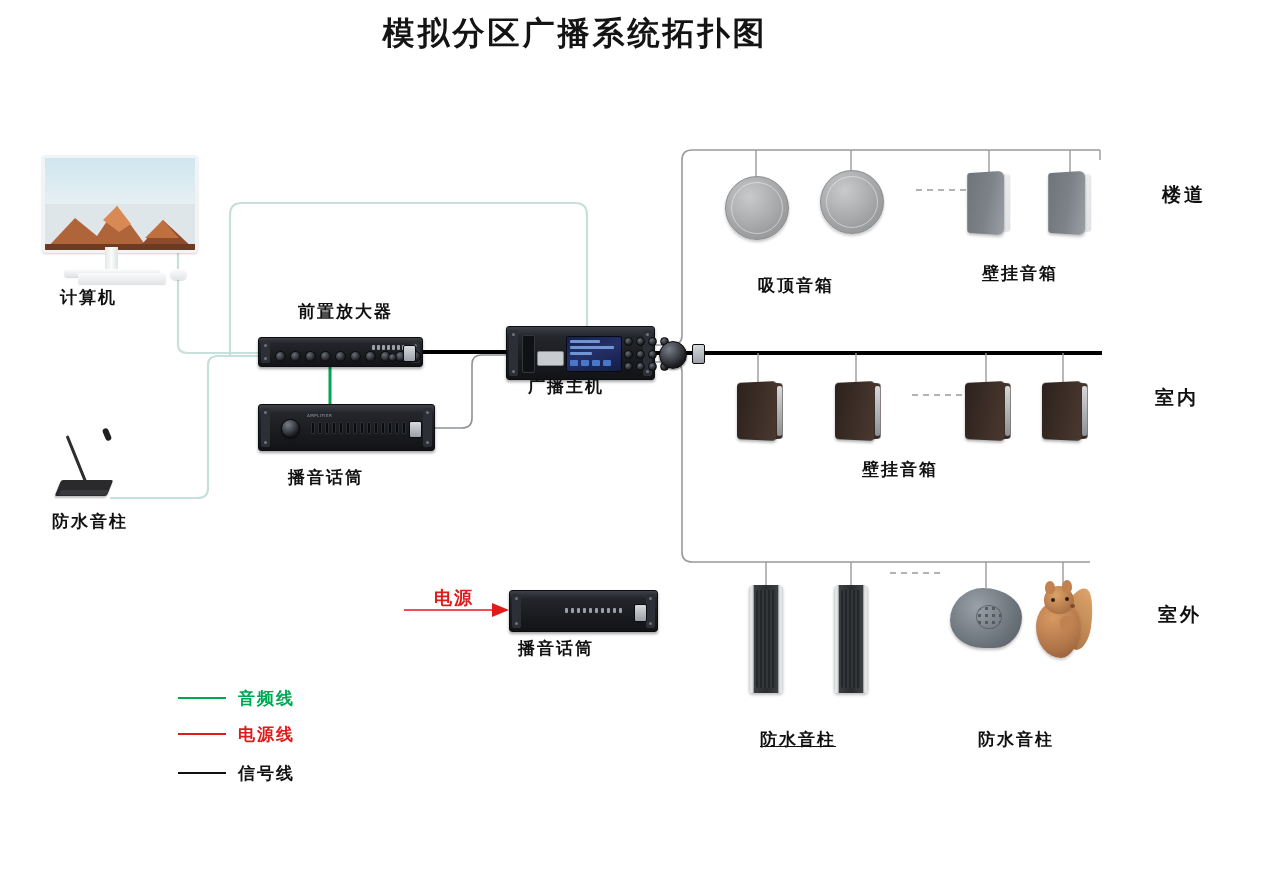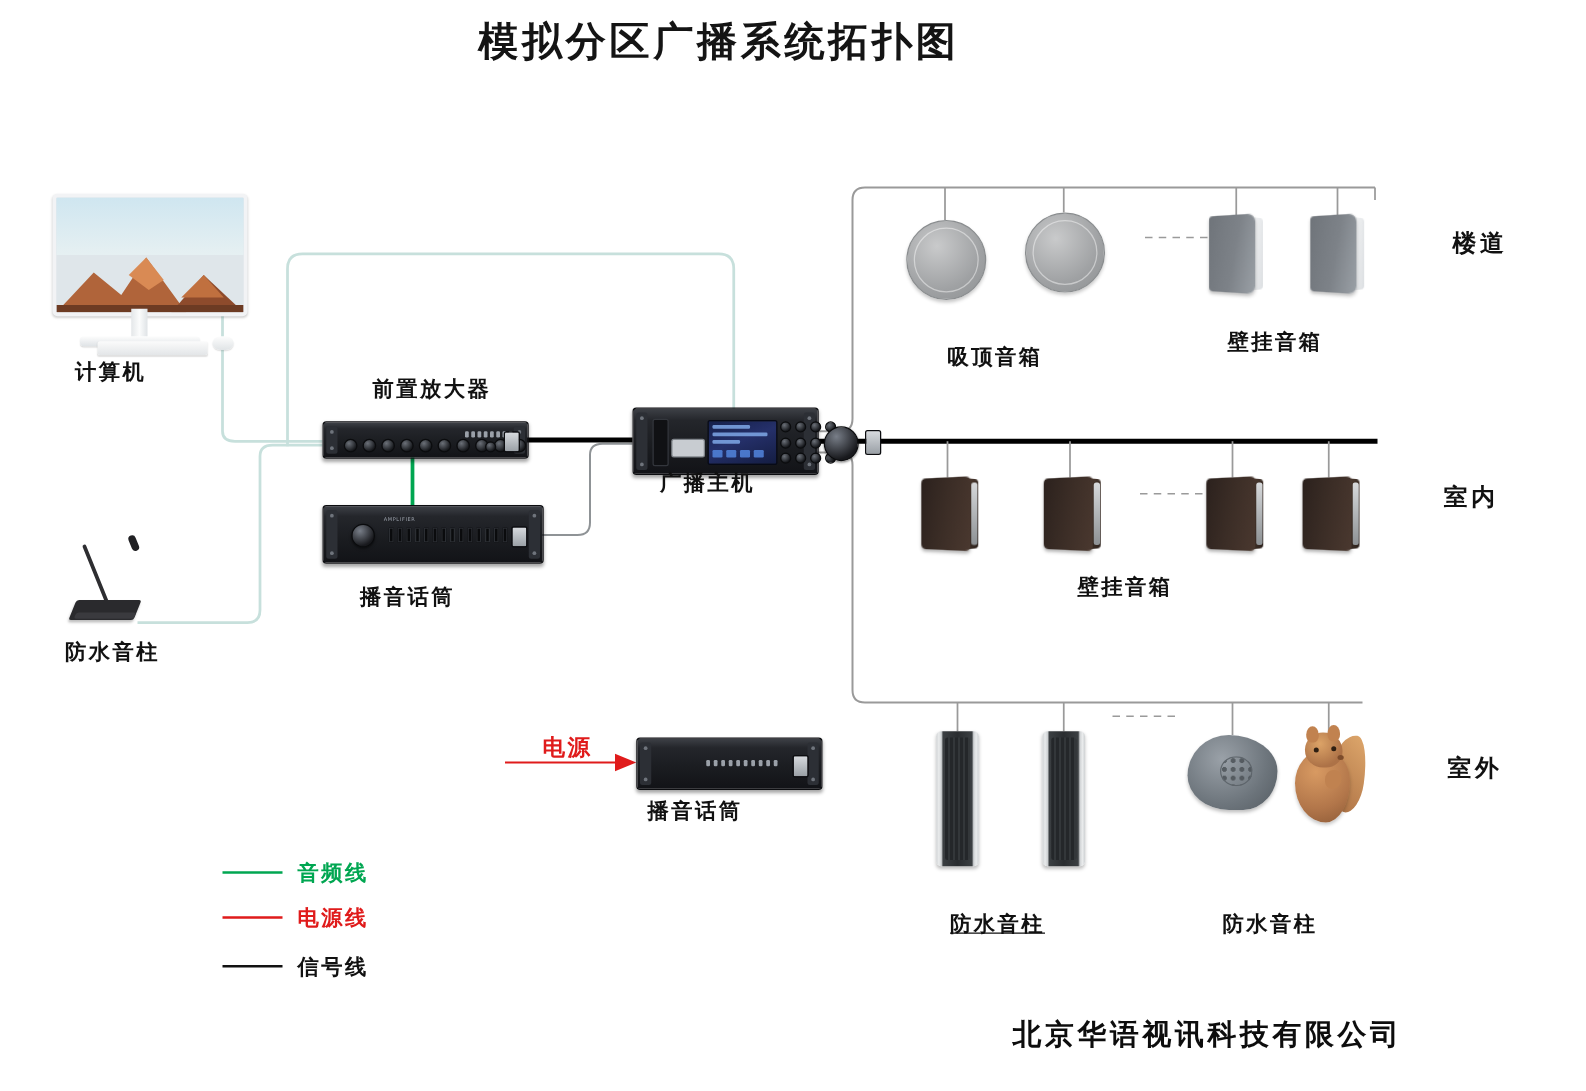--- a/index.html
+++ b/index.html
@@ -406,15 +406,14 @@
     <div class="leg-row">
       <span class="leg-line" style="border-color:#e01b1b;"></span>
       <span class="leg-txt" style="color:#e01b1b;">电源线</span>
     </div>
     <div class="leg-row" style="height:42px;">
       <span class="leg-line" style="border-color:#111;"></span>
       <span class="leg-txt" style="color:#111;">信号线</span>
     </div>
   </div>
 
-  <div class="company">北京华语视讯科技有限公司</div>
 
 </div>
 
 </body></html>

